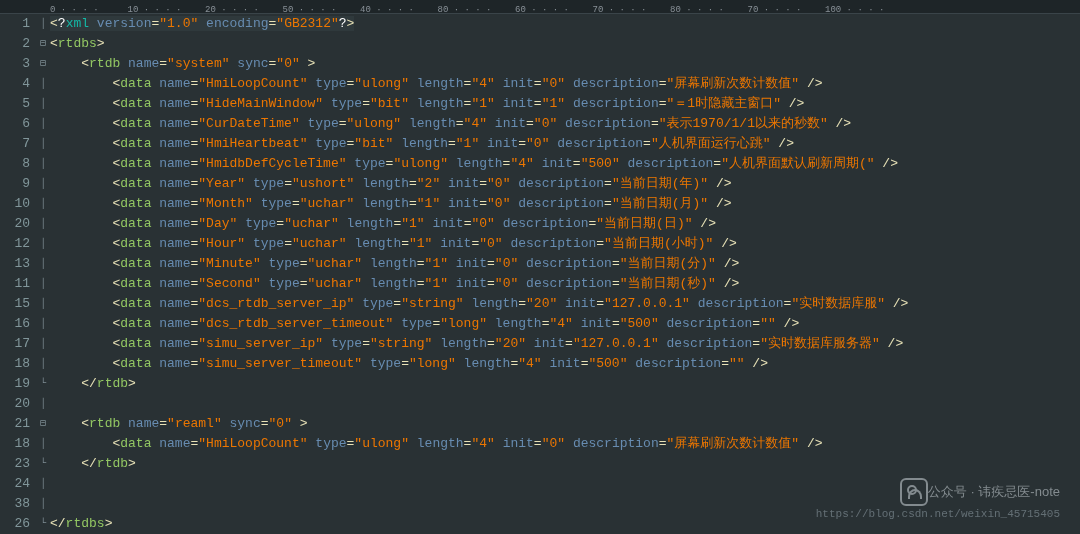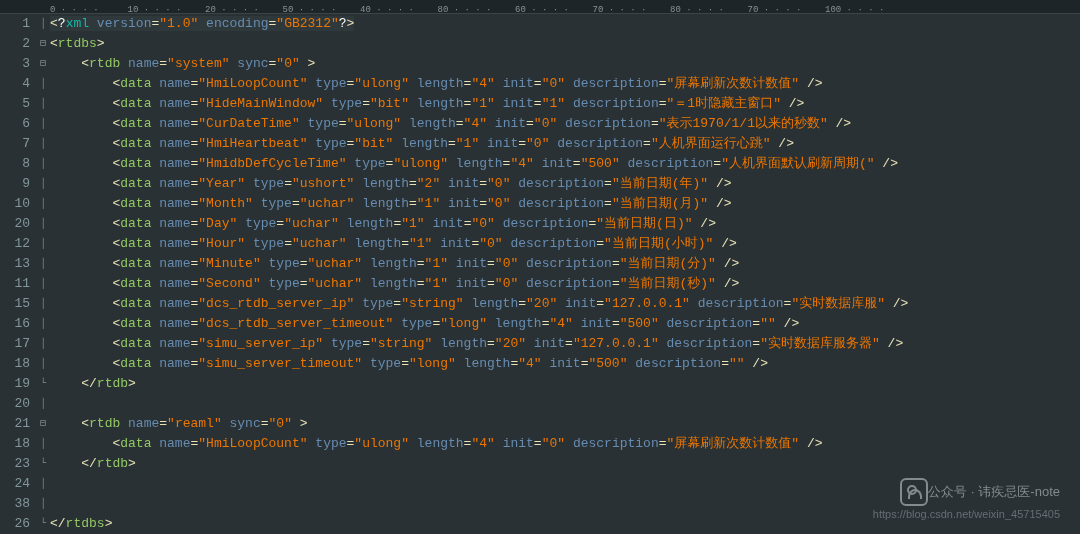--- a/index.html
+++ b/index.html
@@ -75,21 +75,21 @@
     content:""; width:6px;height:6px;border:2px solid #8d9599;
     border-radius:50%; position:absolute; top:5px; left:5px;
   }
   .watermark .icon::after{
     content:""; position:absolute; right:4px; bottom:5px;
     width:10px;height:8px; border:2px solid #8d9599;
     border-radius:50% 50% 0 0 / 80% 80% 0 0; border-bottom:none;
   }
   .wm-url{
     position:absolute; right:20px; bottom:10px;
-    color:#6e7a80; font-size:11px; font-family:Liberation Sans, sans-serif;
+    color:#6e7a80; font-size:11px; font-family:Liberation Mono, monospace;
     opacity:0.85;
   }
 </style>
 </head>
 <body>
 
 <div class="ruler" id="ruler"><span>0 · · · · </span><span>10 · · · · </span><span>20 · · · · </span><span>50 · · · · </span><span>40 · · · · </span><span>80 · · · · </span><span>60 · · · · </span><span>70 · · · · </span><span>80 · · · · </span><span>70 · · · · </span><span>100 · · · · </span></div>
 
 <div class="editor">
   <div class="gutter" id="gutter">

